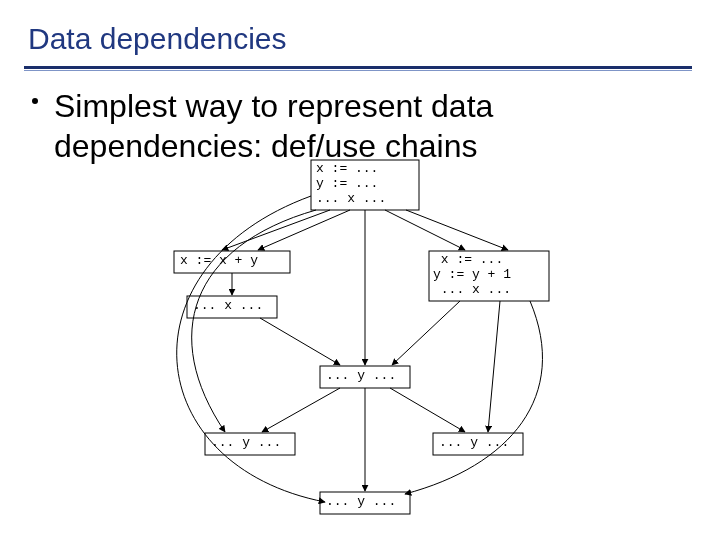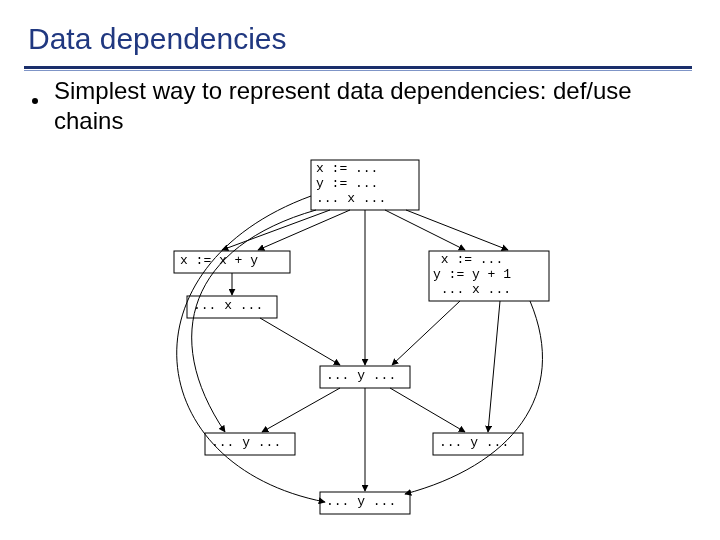--- a/index.html
+++ b/index.html
@@ -1,21 +1,21 @@
 <!DOCTYPE html>
 <html><head>
 <meta charset="utf-8">
 <style>
   html,body{margin:0;padding:0;width:720px;height:540px;background:#fff;font-family:Arial,Helvetica,sans-serif;color:#000;}
   .slide{position:relative;width:720px;height:540px;}
   .title{position:absolute;left:28px;top:22px;font-size:30px;color:#203880;}
   .rule1{position:absolute;left:24px;top:66px;width:668px;height:3px;background:#1a2f6b;}
   .rule2{position:absolute;left:24px;top:70px;width:668px;height:1px;background:#7f95c7;}
   .bullet-dot{position:absolute;left:32px;top:98px;width:6px;height:6px;border-radius:50%;background:#000;}
-  .bullet-text{position:absolute;left:54px;top:76px;font-size:24px;line-height:1.25;width:620px;}
+  .bullet-text{position:absolute;left:54px;top:86px;font-size:32px;line-height:1.25;width:620px;}
   svg.diagram{position:absolute;left:130px;top:156px;width:470px;height:370px;}
   .code{font-family:"Courier New",monospace;font-size:13px;white-space:pre;}
 </style>
 </head>
 <body>
 
 <div class="slide">
   <div class="title">Data dependencies</div>
   <div class="rule1"></div>
   <div class="rule2"></div>

